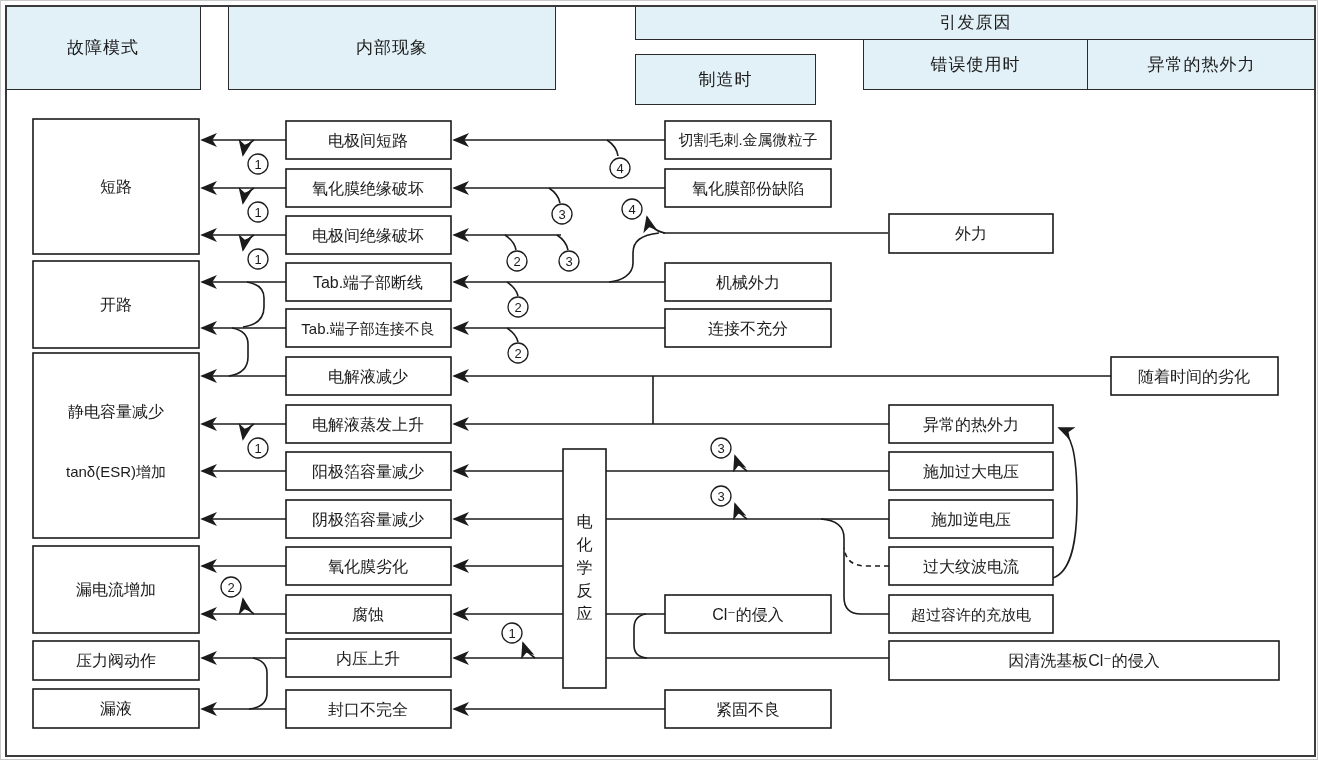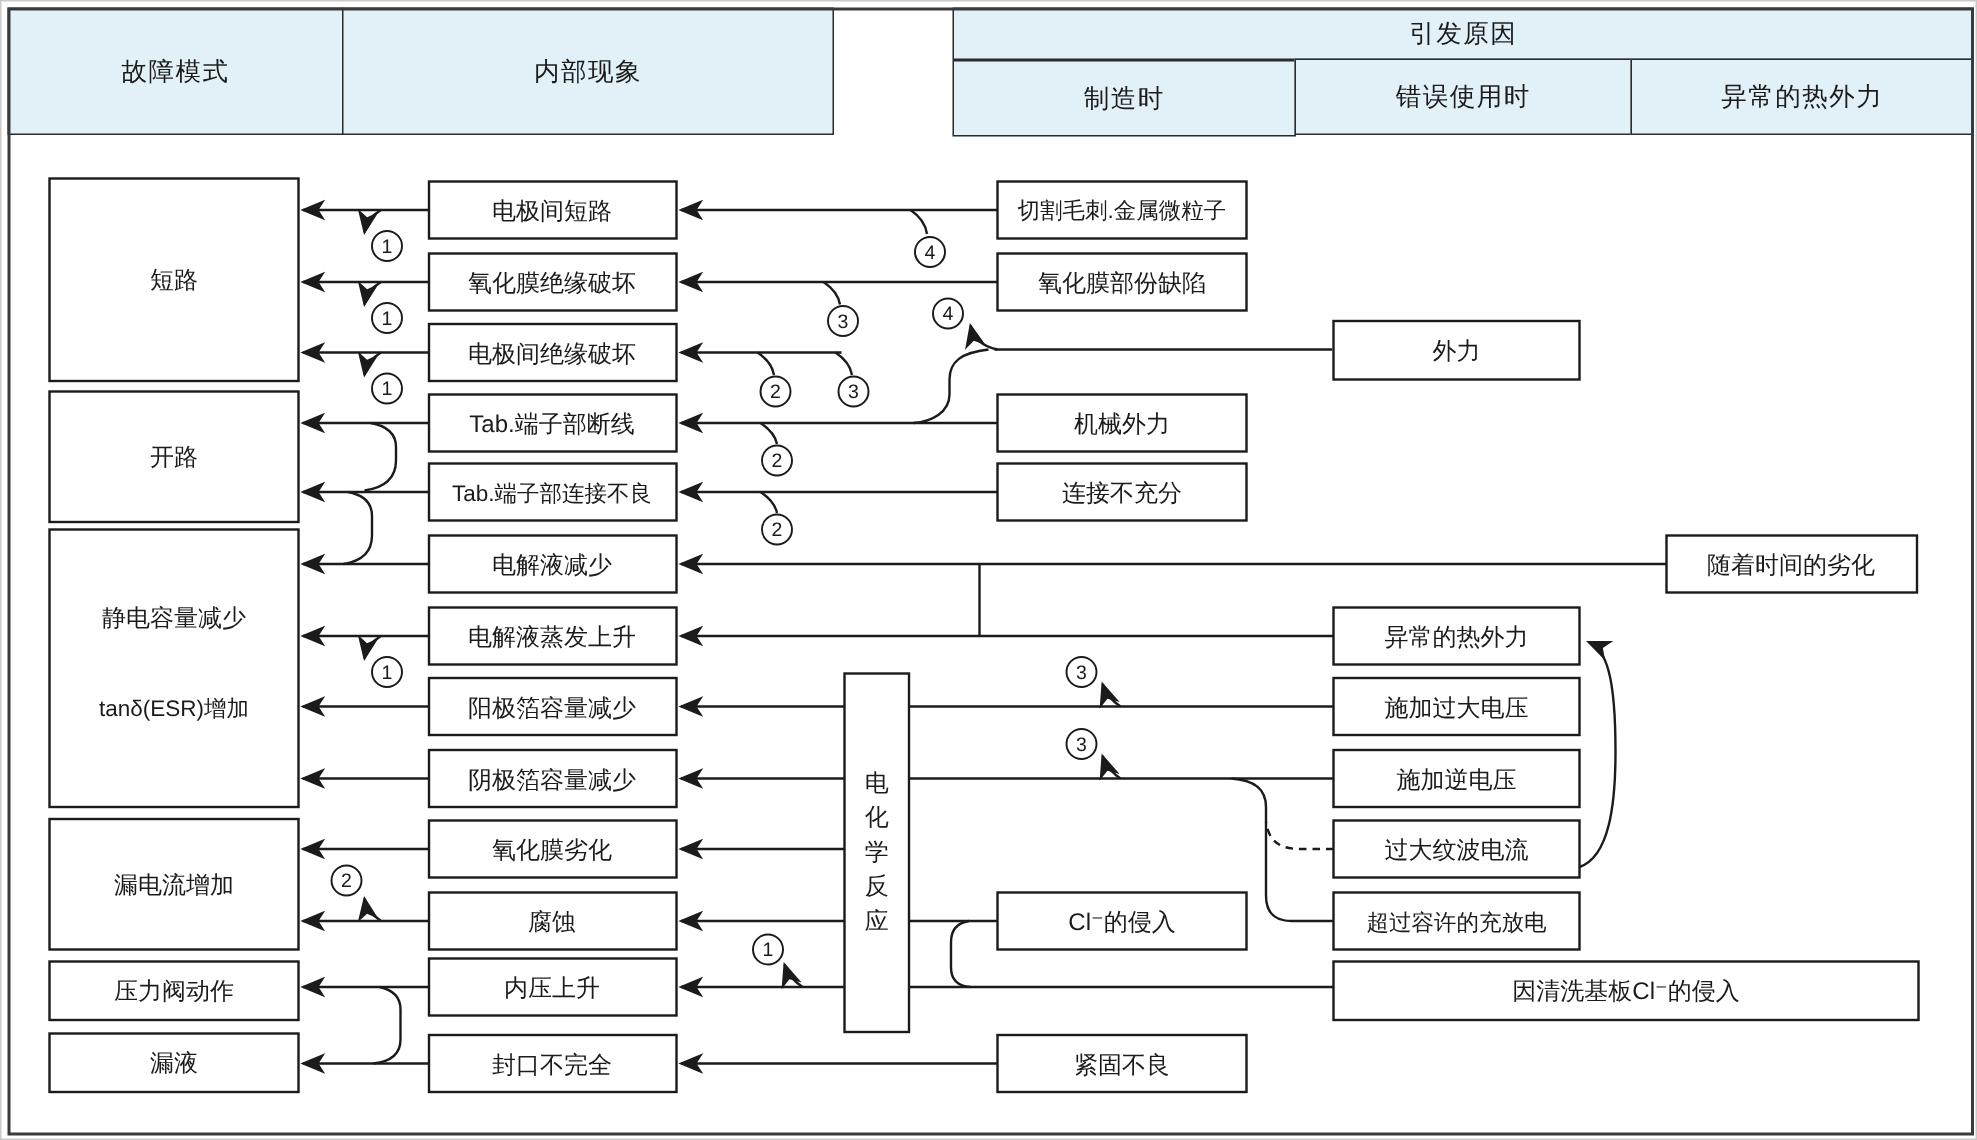--- a/index.html
+++ b/index.html
@@ -18,30 +18,30 @@
   svg text{font-family:"Liberation Sans","DejaVu Sans",sans-serif;fill:#1b1b1b;}
   .boxlabel{font-size:16px;}
   .boxlabel-sm{font-size:15px;}
   .digit{font-size:13px;}
 </style>
 </head>
 <body>
 
 <div class="stage">
 
-  <div class="hcell" style="left:4px;top:4px;width:224px;height:85px;">
+  <div class="hcell" style="left:4px;top:4px;width:196px;height:85px;">
     <span>故障模式</span>
   </div>
   <div class="hcell" style="left:227px;top:4px;width:328px;height:85px;">
     <span>内部现象</span>
   </div>
   <div class="hcell" style="left:634px;top:4px;width:681px;height:35px;">
     <span>引发原因</span>
   </div>
-  <div class="hcell" style="left:634px;top:39px;width:229px;height:51px;">
+  <div class="hcell" style="left:634px;top:53px;width:181px;height:51px;">
     <span>制造时</span>
   </div>
   <div class="hcell" style="left:862px;top:38px;width:225px;height:51px;">
     <span>错误使用时</span>
   </div>
   <div class="hcell" style="left:1086px;top:38px;width:229px;height:51px;">
     <span>异常的热外力</span>
   </div>
 
   <svg width="1318" height="760" viewBox="0 0 1318 760">

